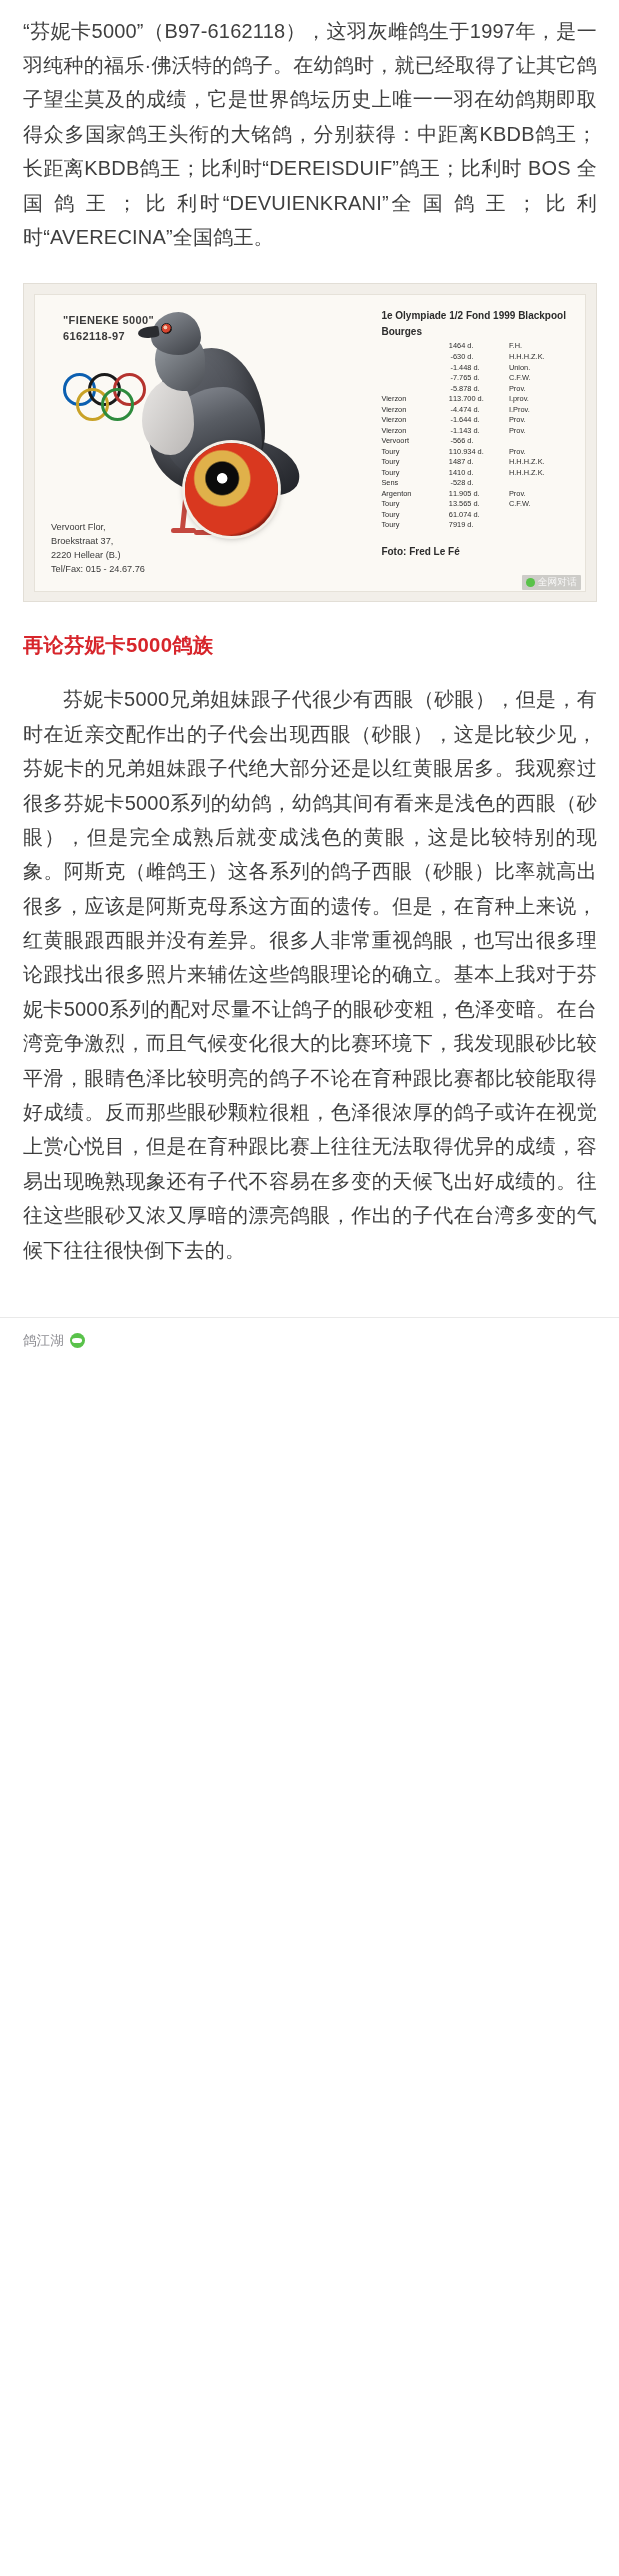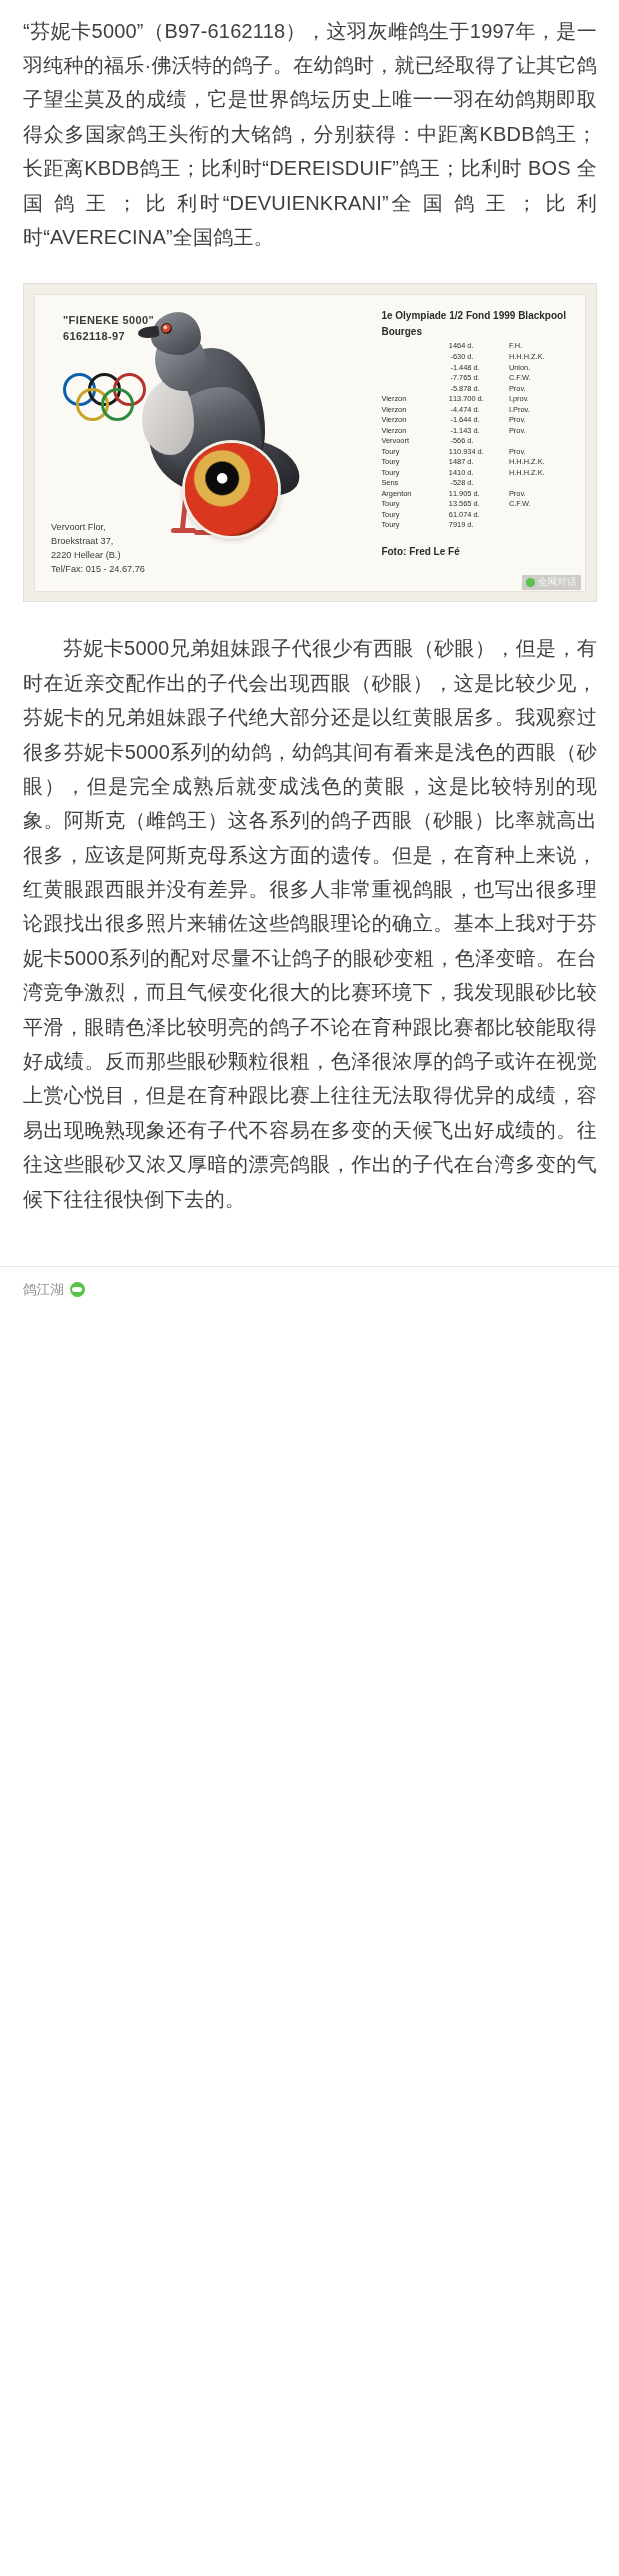--- a/index.html
+++ b/index.html
@@ -416,20 +416,21 @@
         <div class="stats-foot">Foto: Fred Le Fé</div>
       </div>
 
       <div class="watermark">
         <span class="wm-dot"></span>
         <span>全网对话</span>
       </div>
     </div>
   </div>
 
+  <h2 class="section-title">再论芬妮卡5000鸽族</h2>
 
   <p class="para indent">芬妮卡5000兄弟姐妹跟子代很少有西眼（砂眼），但是，有时在近亲交配作出的子代会出现西眼（砂眼），这是比较少见，芬妮卡的兄弟姐妹跟子代绝大部分还是以红黄眼居多。我观察过很多芬妮卡5000系列的幼鸽，幼鸽其间有看来是浅色的西眼（砂眼），但是完全成熟后就变成浅色的黄眼，这是比较特别的现象。阿斯克（雌鸽王）这各系列的鸽子西眼（砂眼）比率就高出很多，应该是阿斯克母系这方面的遗传。但是，在育种上来说，红黄眼跟西眼并没有差异。很多人非常重视鸽眼，也写出很多理论跟找出很多照片来辅佐这些鸽眼理论的确立。基本上我对于芬妮卡5000系列的配对尽量不让鸽子的眼砂变粗，色泽变暗。在台湾竞争激烈，而且气候变化很大的比赛环境下，我发现眼砂比较平滑，眼睛色泽比较明亮的鸽子不论在育种跟比赛都比较能取得好成绩。反而那些眼砂颗粒很粗，色泽很浓厚的鸽子或许在视觉上赏心悦目，但是在育种跟比赛上往往无法取得优异的成绩，容易出现晚熟现象还有子代不容易在多变的天候飞出好成绩的。往往这些眼砂又浓又厚暗的漂亮鸽眼，作出的子代在台湾多变的气候下往往很快倒下去的。</p>
 
 </div>
 
 <div class="footer">
   <span class="footer-label">鸽江湖</span>
   <span class="footer-logo"></span>
 </div>
 

